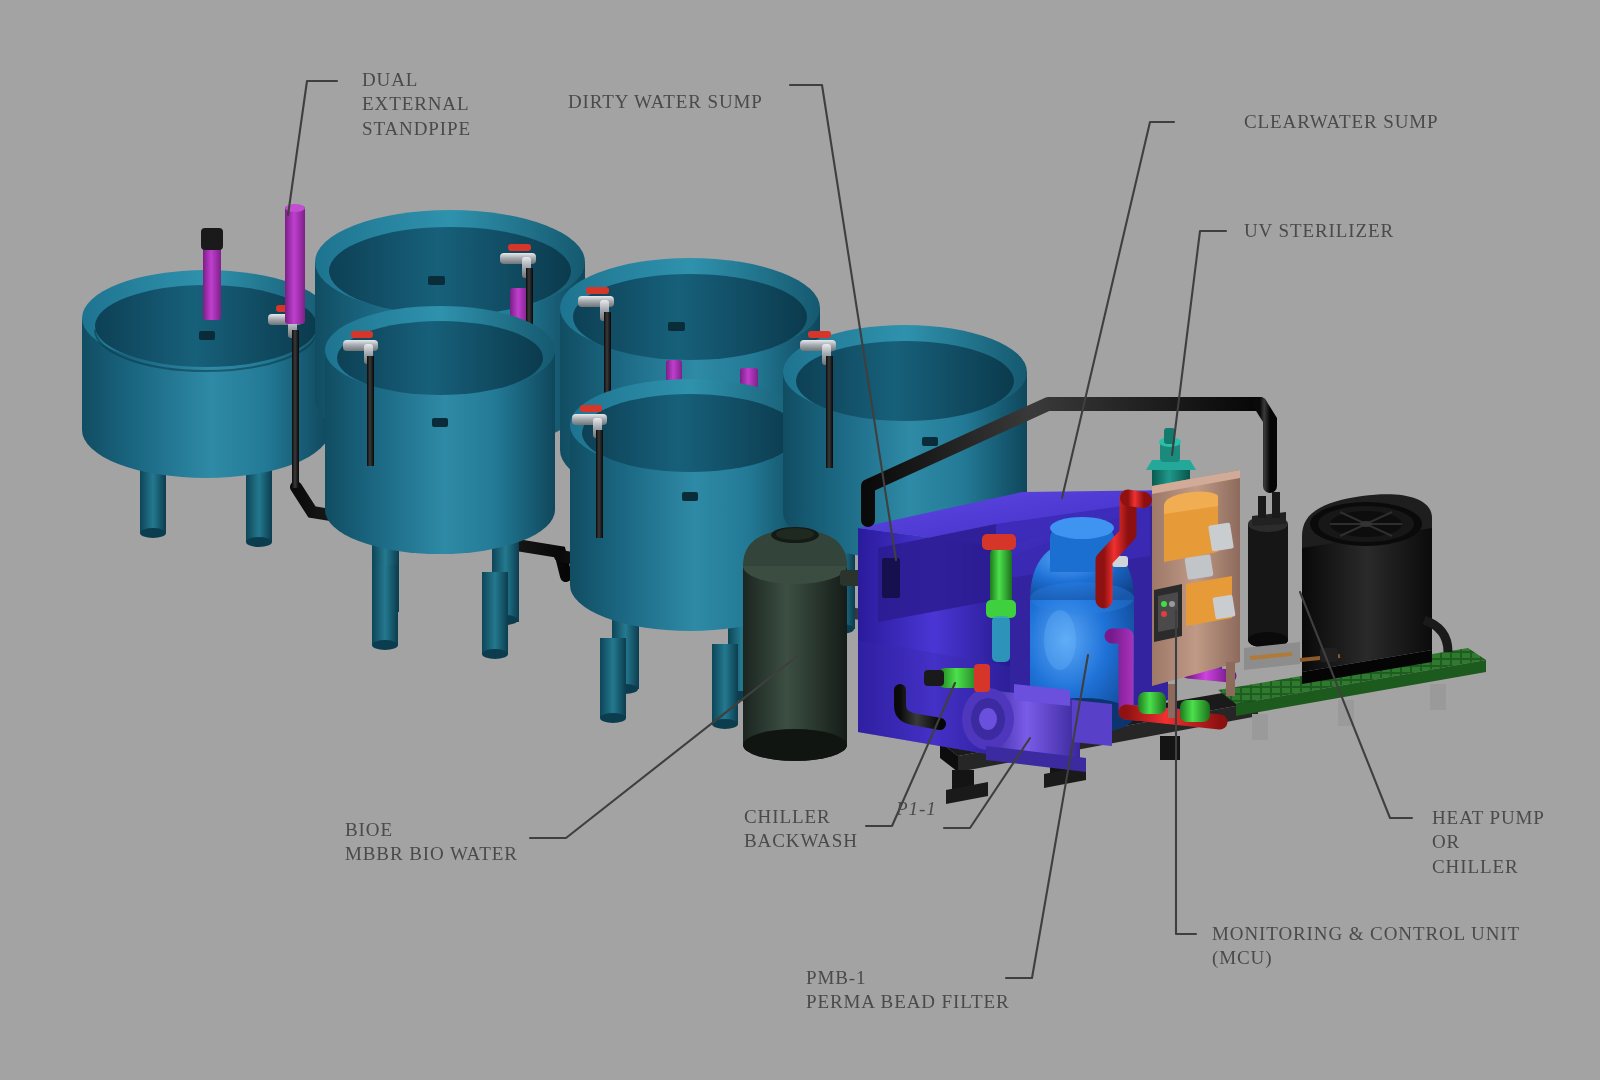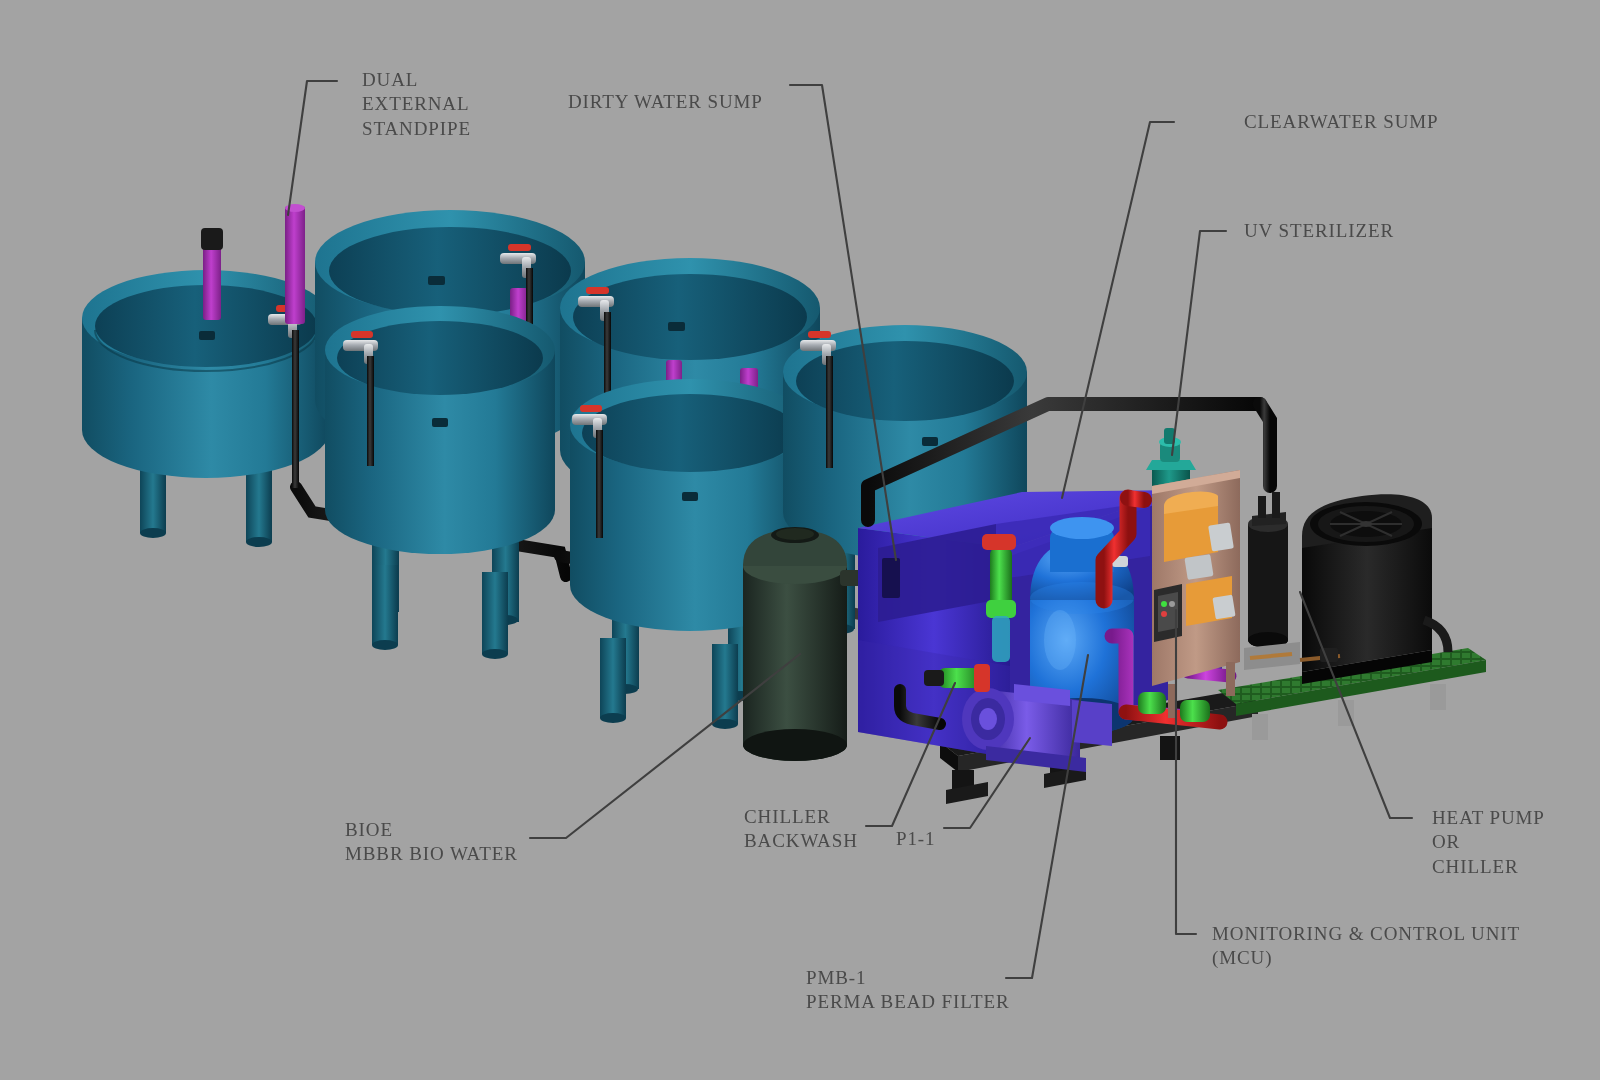--- a/index.html
+++ b/index.html
@@ -430,21 +430,21 @@
       <div class="lbl" style="left: 362px; top: 68px; color: rgb(74, 74, 74);">DUAL
 EXTERNAL
 STANDPIPE</div>
       <div class="lbl" style="left: 568px; top: 74px; color: rgb(74, 74, 74); margin-top: 16px;">DIRTY WATER SUMP</div>
       <div class="lbl" style="left: 1196px; top: 110px; color: rgb(74, 74, 74); margin-left: 48px;">CLEARWATER SUMP</div>
       <div class="lbl" style="left: 1244px; top: 219px; color: rgb(74, 74, 74);">UV STERILIZER</div>
       <div class="lbl" style="left: 345px; top: 818px; color: rgb(74, 74, 74);">BIOE
 MBBR BIO WATER</div>
       <div class="lbl" style="left: 744px; top: 805px; color: rgb(74, 74, 74);">CHILLER
 BACKWASH</div>
-      <div class="lbl" style="left: 896px; top: 827px; color: rgb(74, 74, 74);">P1-1</div>
+      <div class="lbl" style="left: 896px; top: 797px; color: rgb(74, 74, 74); font-style: italic;">P1-1</div>
       <div class="lbl" style="left: 806px; top: 966px; color: rgb(74, 74, 74);">PMB-1
 PERMA BEAD FILTER</div>
       <div class="lbl" style="left: 1212px; top: 922px; color: rgb(74, 74, 74);">MONITORING &amp; CONTROL UNIT
 (MCU)</div>
       <div class="lbl" style="left: 1432px; top: 806px; color: rgb(74, 74, 74); font-family: Liberation Serif, serif;">HEAT PUMP
 OR
 CHILLER</div>
     </div>
 
 </div>

